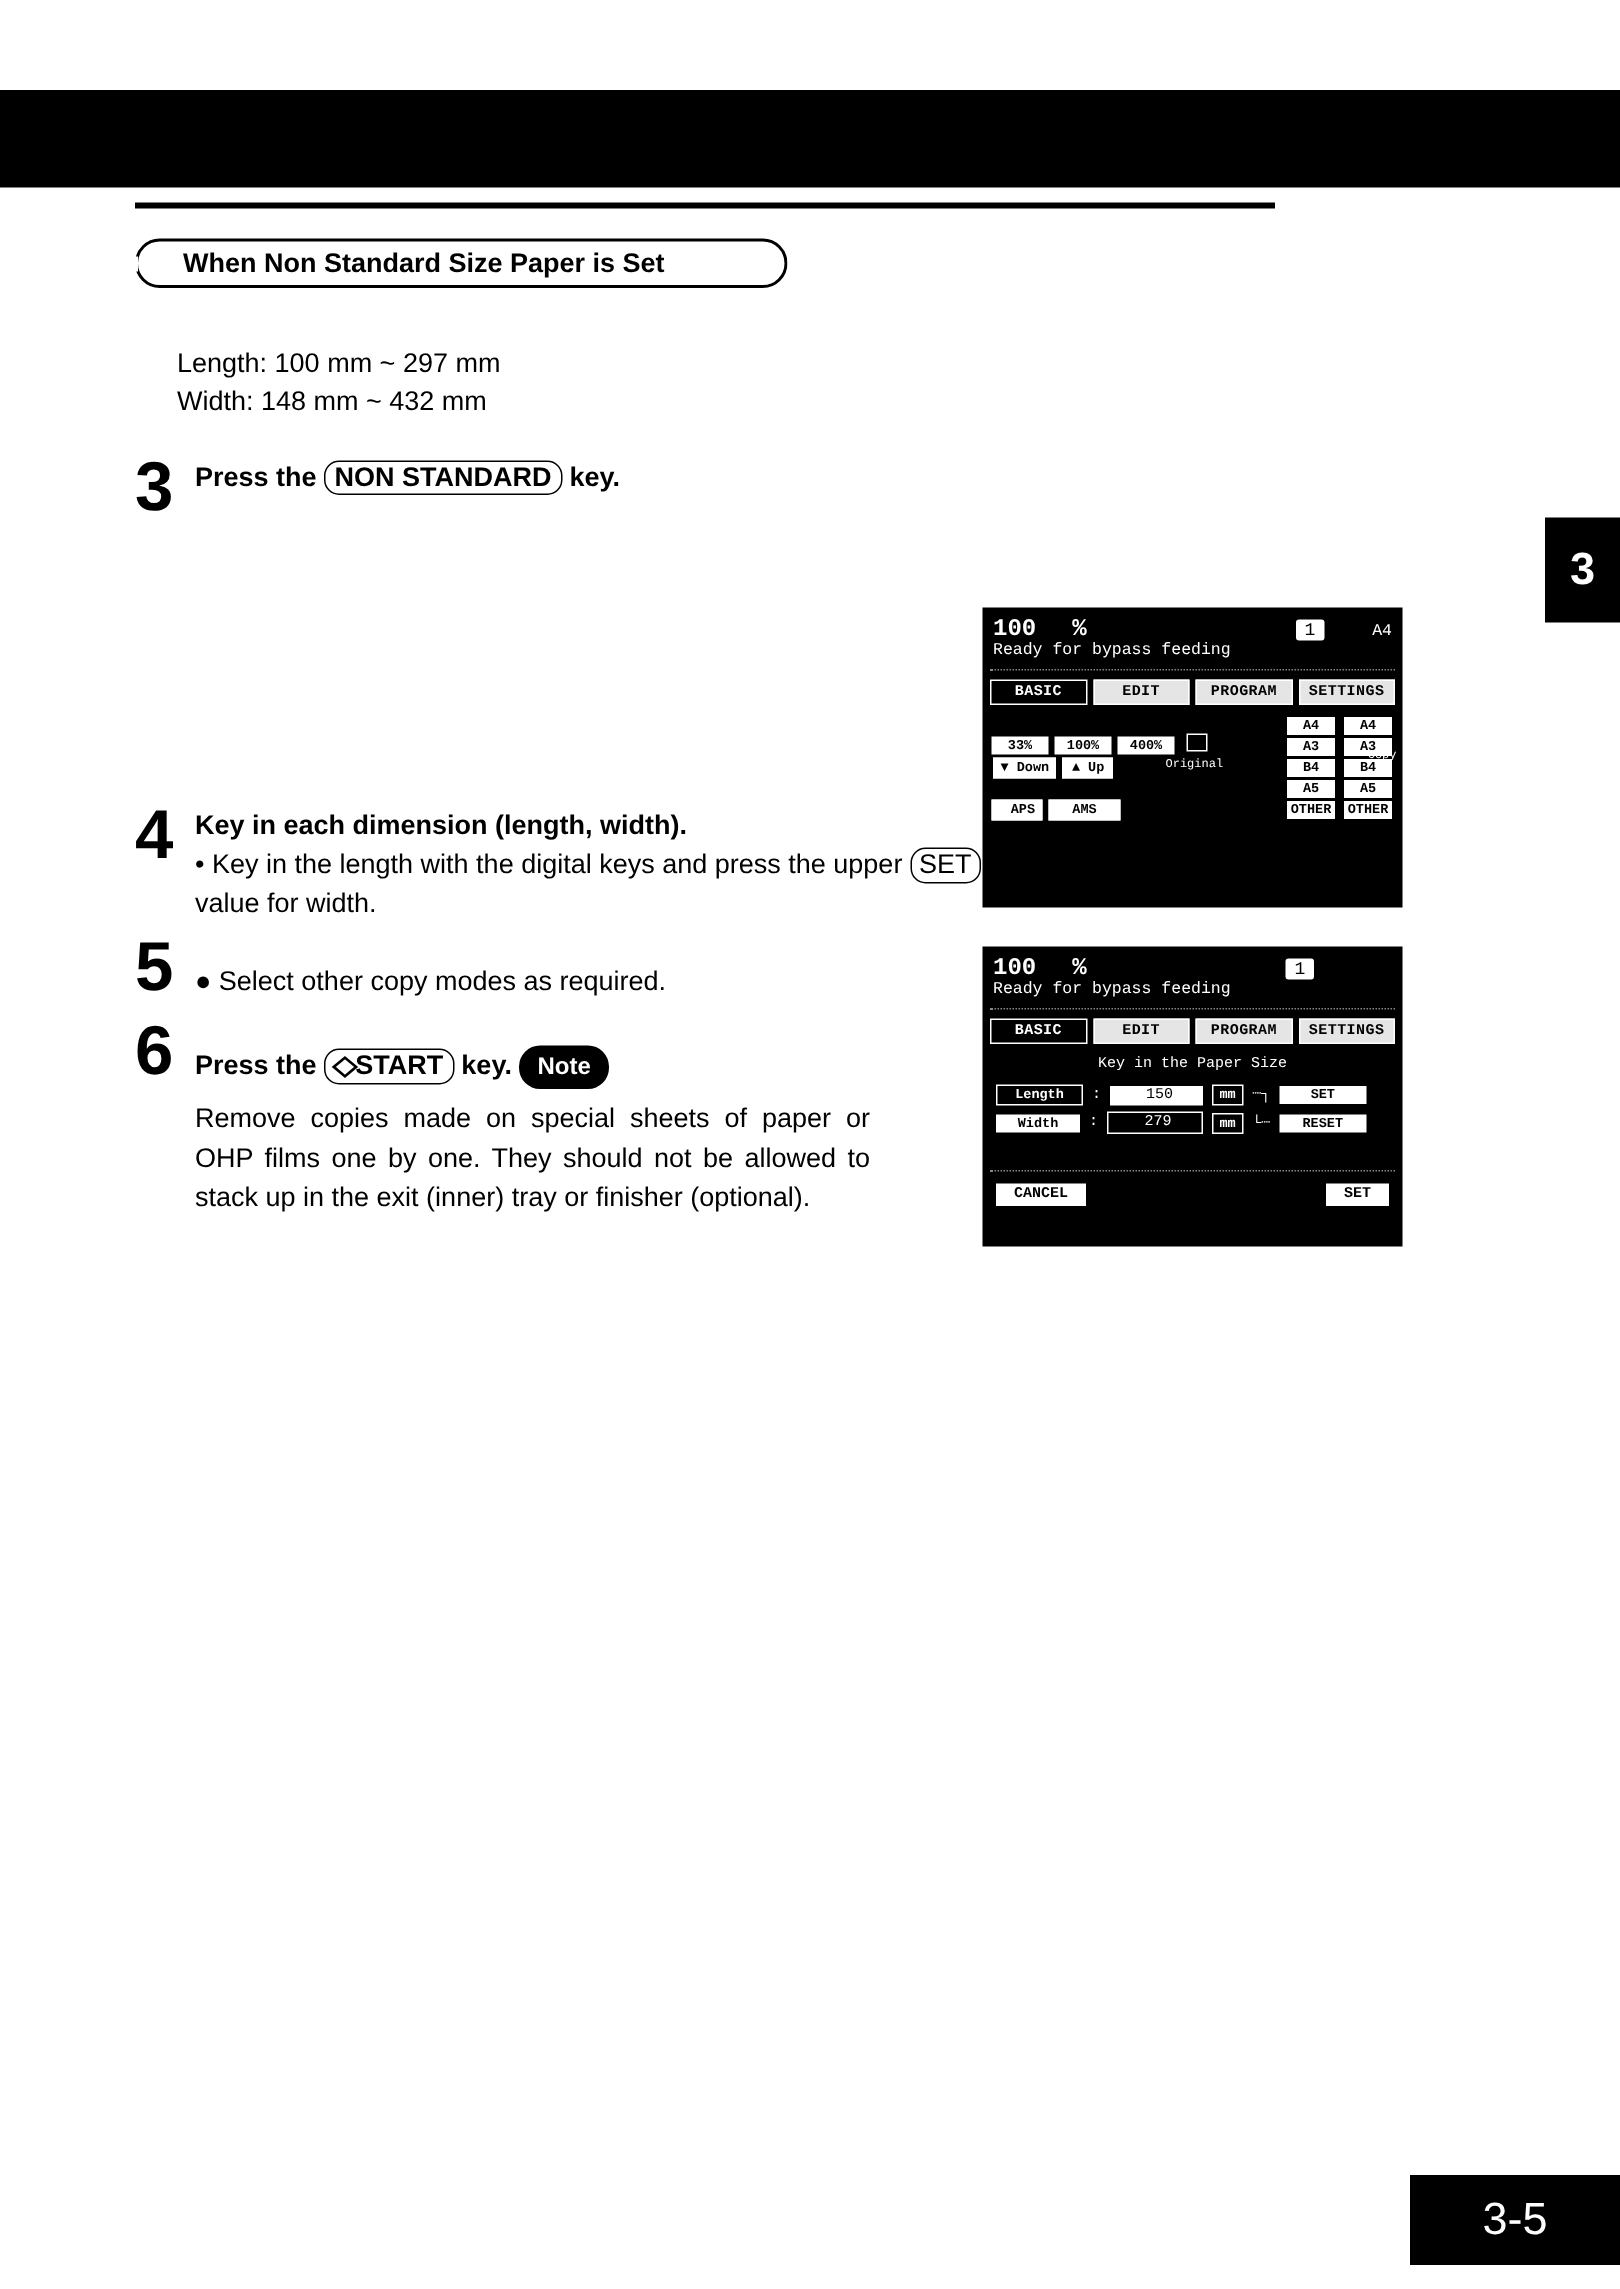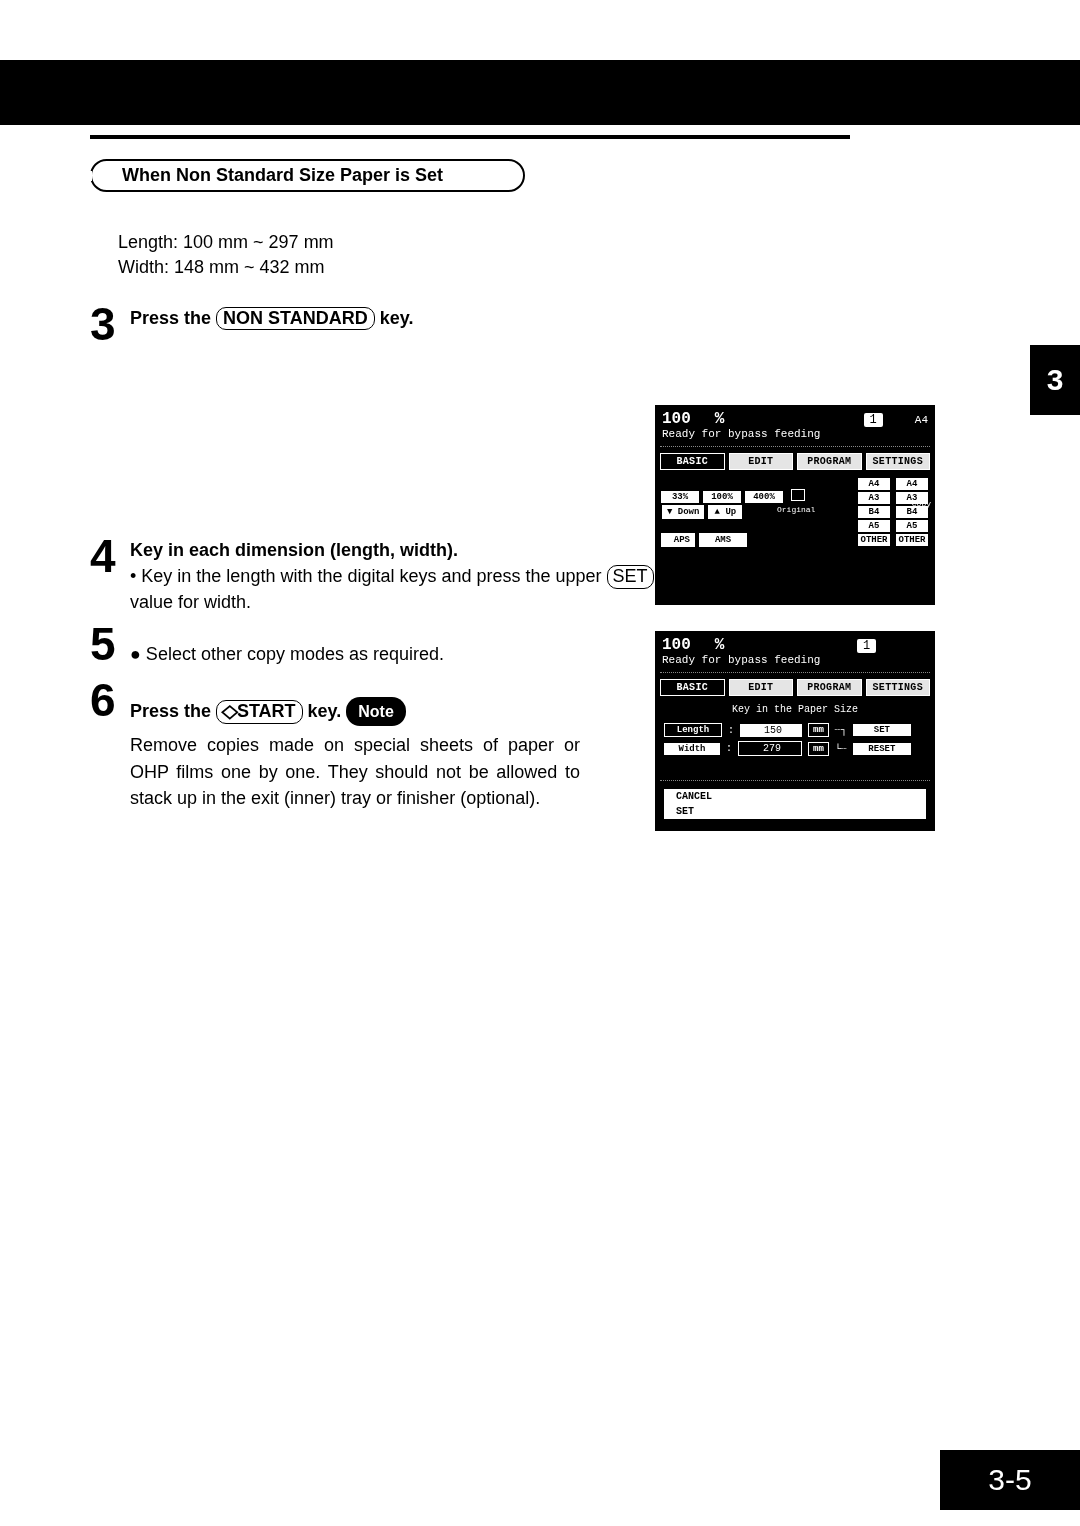--- a/index.html
+++ b/index.html
@@ -329,21 +329,20 @@
     font-weight: bold;
     padding: 1px 8px;
     width: 42px;
     text-align: center;
   }
   .p2-bottom {
     display: flex;
     justify-content: space-between;
     padding: 6px;
     margin-top: 18px;
-    flex-direction: column;
   }
   .p2-btn {
     background: #fff;
     color: #000;
     font-size: 10px;
     font-weight: bold;
     padding: 2px 12px;
   }
 
   

